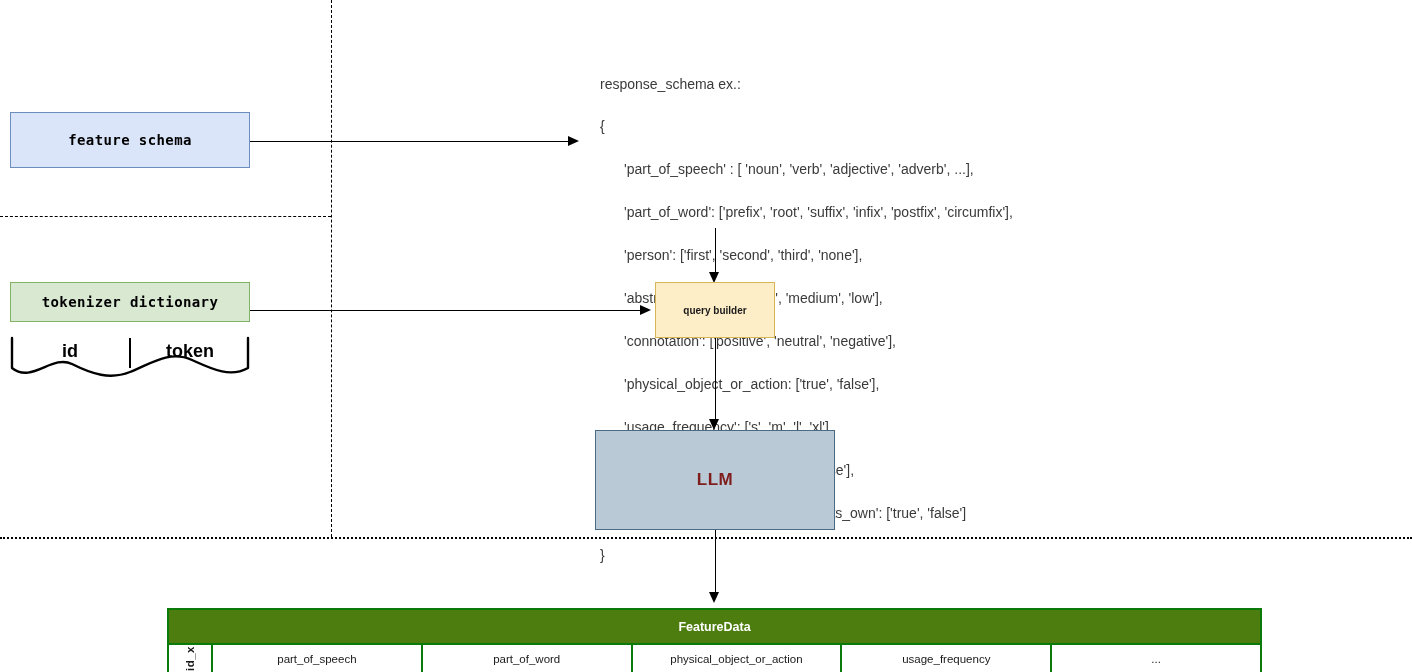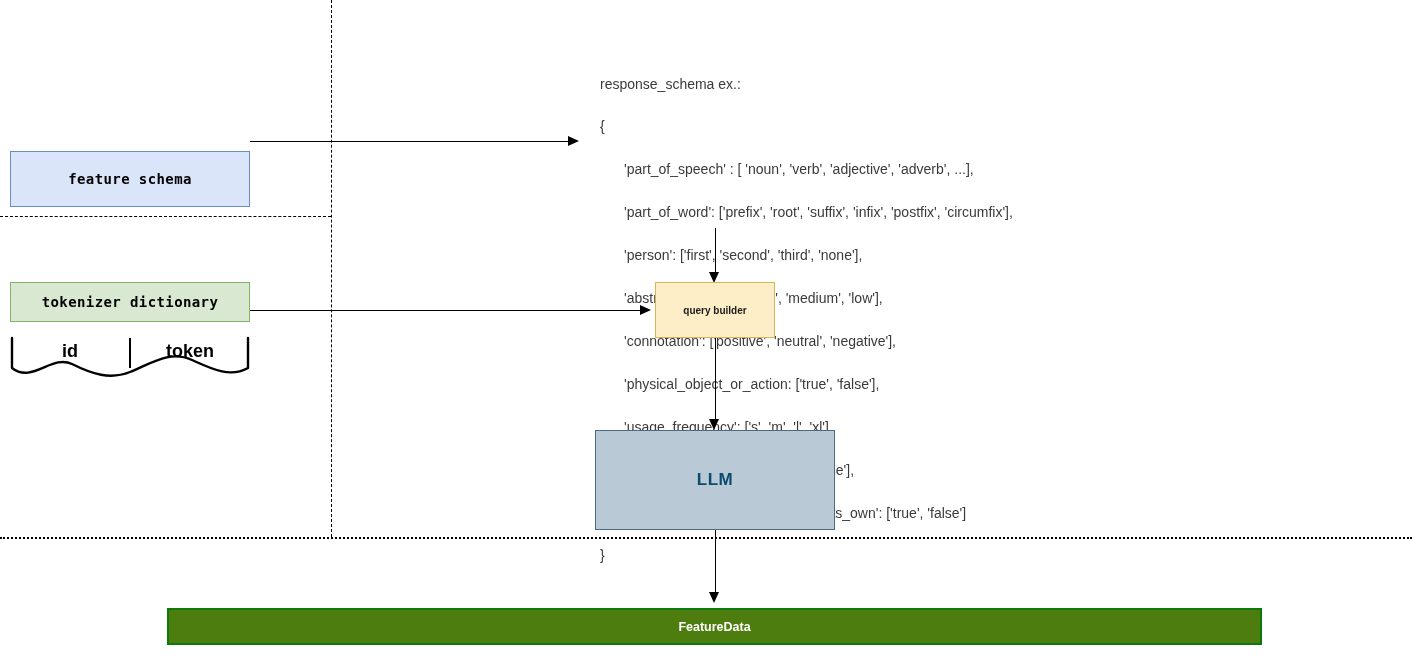--- a/index.html
+++ b/index.html
@@ -44,21 +44,20 @@
   }
 
   .node-feature-schema {
     background: #dae5fa;
     border: 1.4px solid #6c8ebf;
     font-family: "DejaVu Sans Mono", "Liberation Mono", monospace;
     font-size: 14px;
     font-weight: 700;
     color: #000000;
     letter-spacing: 0.4px;
-    margin-top: 39px;
   }
 
   .node-tokenizer-head {
     background: #d9e8d0;
     border: 1.4px solid #82b366;
     font-family: "DejaVu Sans Mono", "Liberation Mono", monospace;
     font-size: 14px;
     font-weight: 700;
     color: #000000;
     letter-spacing: 0.4px;
@@ -70,21 +69,21 @@
     font-size: 10px;
     font-weight: 700;
     color: #1a1a1a;
   }
 
   .node-llm {
     background: #b9c9d6;
     border: 1.6px solid #4b6b84;
     font-size: 17px;
     font-weight: 700;
-    color: #0c4a6e;
+    color: #7f1d1d;
     letter-spacing: 0.5px;
   }
 
   
   .tokenizer-subtable {
     position: absolute;
     box-sizing: border-box;
   }
   .tokenizer-subtable .cells {
     position: absolute;
@@ -262,15 +261,35 @@
 
   <div class="node node-llm" style="left:595px; top:430px; width:240px; height:100px;">
     <span>LLM</span>
   </div>
 
   <div class="arrow-line-v" style="left:715px; top:530px; height:64px;"></div>
   <div class="arrow-head-down" style="left:709px; top:592px;"></div>
 
   <div class="fd-table" style="left:167px; top:608px; width:1095px;">
     <div class="fd-header">FeatureData</div>
+    <div class="fd-row">
+      <div class="fd-cell fd-cell-idx">
+        <span>id_x</span>
+      </div>
+      <div class="fd-cell fd-cell-wide">
+        <span>part_of_speech</span>
+      </div>
+      <div class="fd-cell fd-cell-wide">
+        <span>part_of_word</span>
+      </div>
+      <div class="fd-cell fd-cell-wide">
+        <span>physical_object_or_action</span>
+      </div>
+      <div class="fd-cell fd-cell-wide">
+        <span>usage_frequency</span>
+      </div>
+      <div class="fd-cell fd-cell-wide">
+        <span>...</span>
+      </div>
+    </div>
   </div>
 
 </div>
 
 </body></html>

